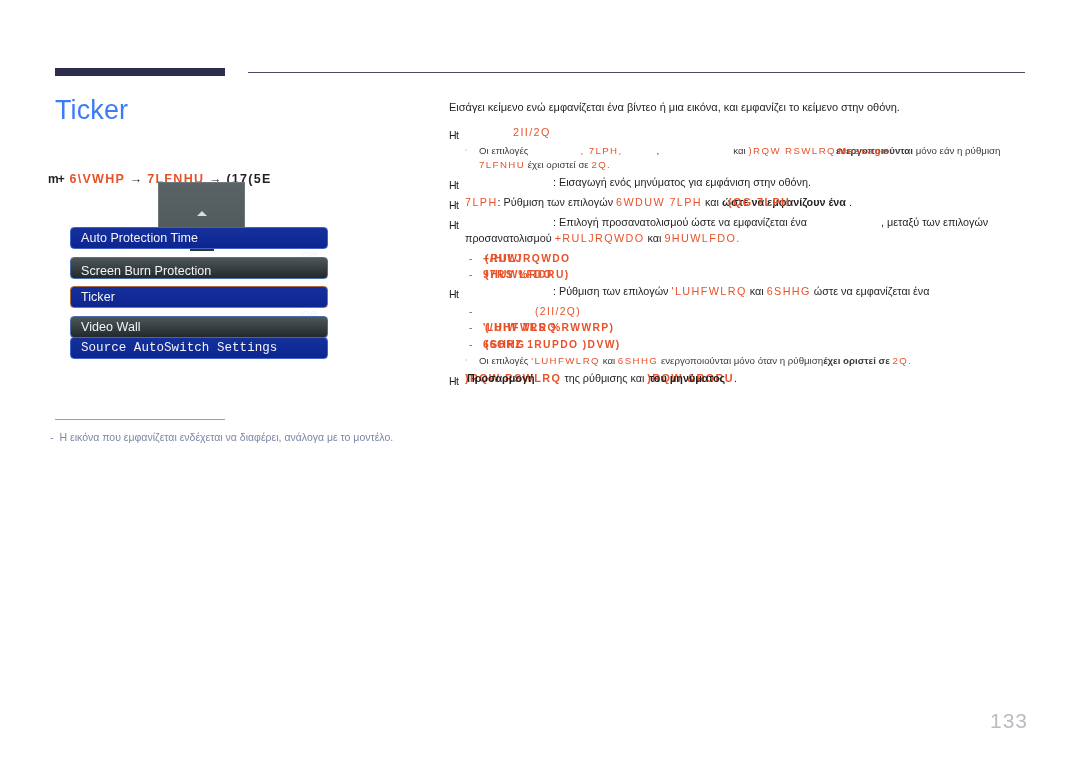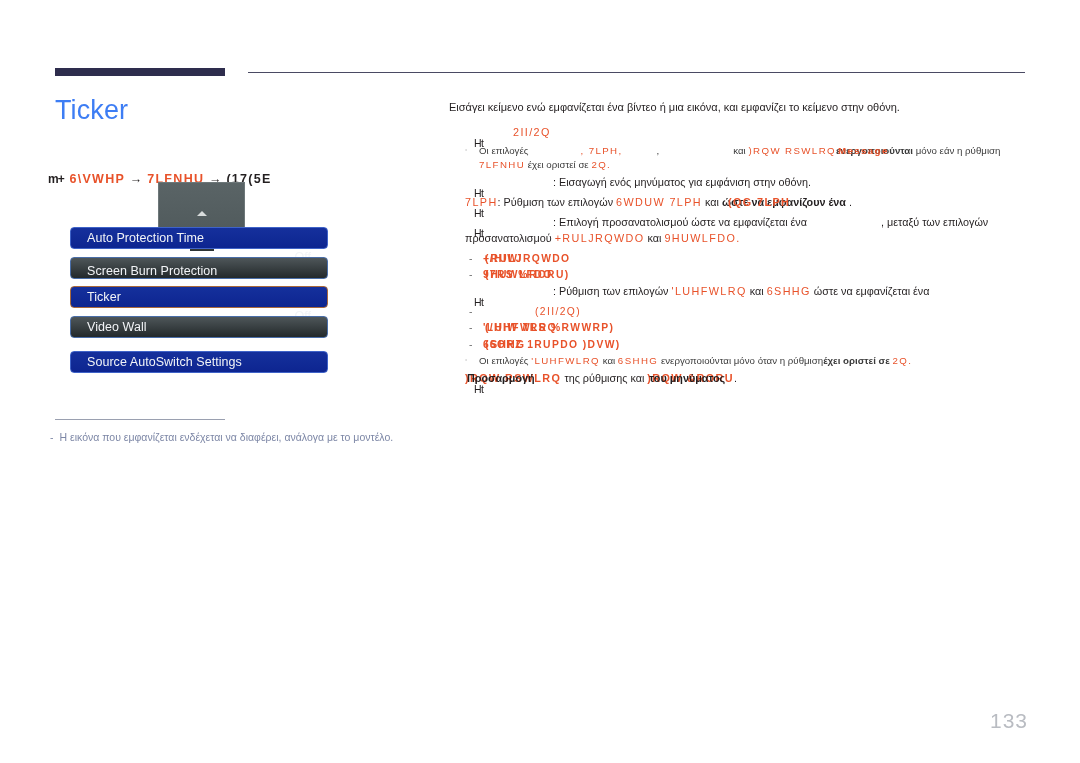--- a/index.html
+++ b/index.html
@@ -127,21 +127,21 @@
   .osd-row {
     position: absolute;
     left: 0;
     width: 258px;
     height: 22px;
     border-radius: 4px;
     box-sizing: border-box;
     display: flex;
     align-items: center;
     justify-content: space-between;
-    padding: 0 16px;
+    padding: 0 10px;
     font-size: 12.5px;
     color: #f2f4f7;
     letter-spacing: 0.05px;
   }
   .osd-row.sel {
     background: linear-gradient(180deg, #15309c 0%, #0d2590 100%);
     border: 1px solid #3f63c8;
   }
   .osd-row.sel-hi {
     background: linear-gradient(180deg, #15309c 0%, #0d2590 100%);
@@ -152,21 +152,21 @@
     border: 1px solid #4a6ea8;
   }
   .osd-row .val {
     font-size: 12.5px;
     margin-top: 37px;
   }
   .osd-row.r1 { top: 45px; }
   .osd-row.r2 { top: 75px; align-items: flex-end; }
   .osd-row.r3 { top: 104px; }
   .osd-row.r4 { top: 134px; }
-  .osd-row.r5 { top: 169px; }
+  .osd-row.r5 { top: 155px; font-family: Liberation Mono, monospace; }
 
   
   .foot-rule {
     position: absolute;
     left: 55px;
     top: 419px;
     width: 170px;
     height: 1px;
     background: #9aa0b0;
   }
@@ -195,25 +195,24 @@
   }
   .intro {
     margin: 0 0 8px 0;
     font-size: 11px;
   }
 
   .blk { position: relative; padding-left: 16px; margin-bottom: 4px; }
   .blk > .marker {
     position: absolute;
     left: 0;
-    top: 12px;
+    top: 4px;
     font-size: 10.5px;
     color: #231f20;
     letter-spacing: -0.5px;
-    margin-left: 25px;
   }
   .blk .body { display: block; }
 
   .sub {
     position: relative;
     padding-left: 30px;
     margin: 2px 0 2px 0;
     font-size: 9.7px;
     color: #3a3a3a;
     line-height: 1.45;

